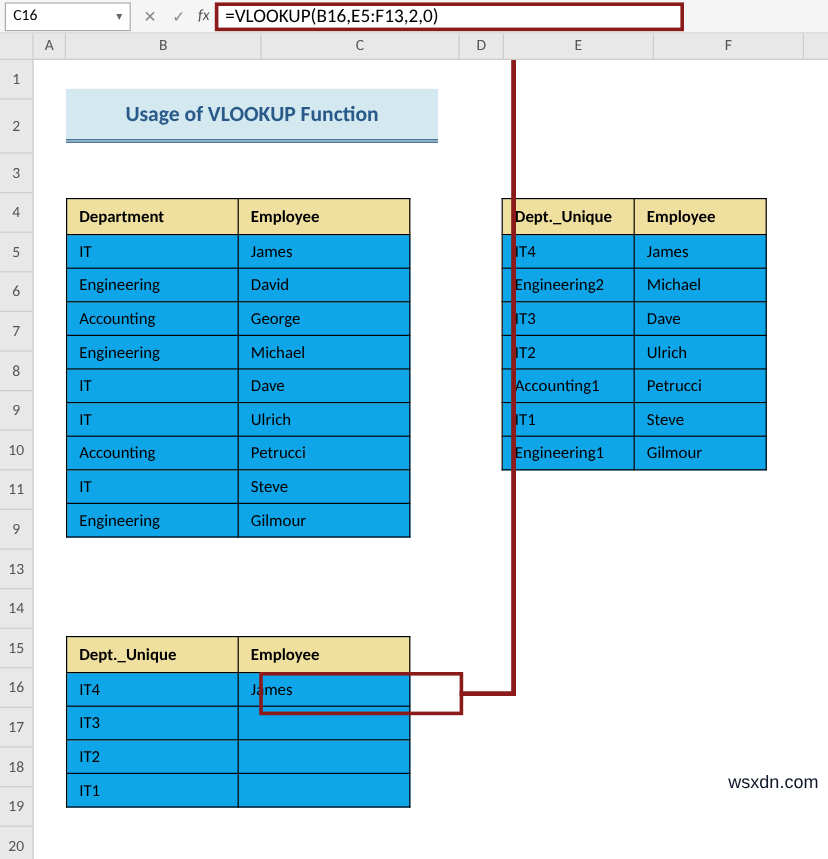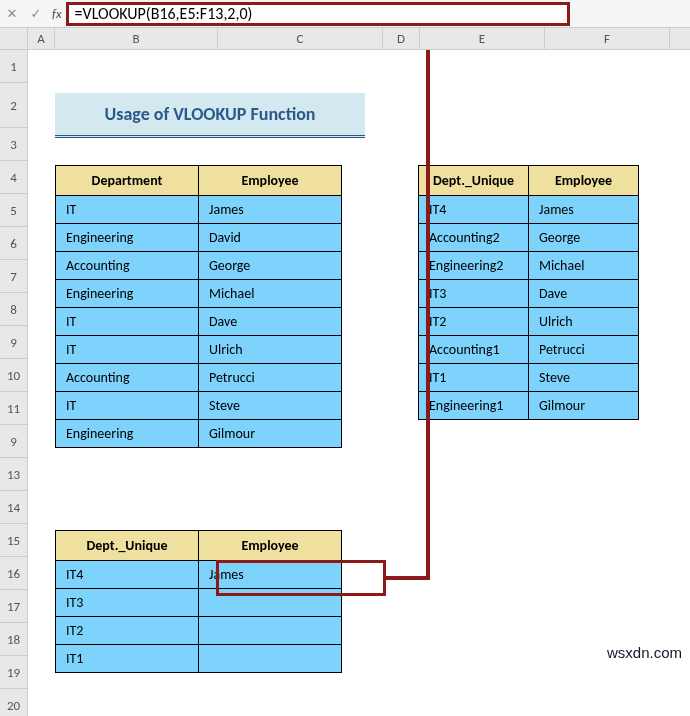--- a/index.html
+++ b/index.html
@@ -14,43 +14,47 @@
     .formula-bar { flex: 1; height: 24px; border: 3px solid #8b1a1a; background: #fff; display: flex; align-items: center; padding: 0 6px; font-size: 16px; margin-right: 120px; }
     
     .grid { position: relative; display: flex; }
     .col-headers { display: flex; height: 22px; background: #e8e8e8; border-bottom: 1px solid #ccc; }
     .col-h { border-right: 1px solid #ccc; text-align: center; color: #555; font-size: 13px; line-height: 22px; }
     .row-h-col { width: 28px; background: #e8e8e8; }
     .row-h { height: 33px; border-bottom: 1px solid #ccc; border-right: 1px solid #ccc; text-align: center; color: #555; font-size: 13px; line-height: 33px; }
     .row-h.r2 { height: 45px; line-height: 45px; }
     .cells { position: relative; flex: 1; }
     
-    .title-cell { position: absolute; left: 27px; top: 43px; width: 310px; height: 45px; background: #d4e8f0; display: flex; align-items: center; justify-content: center; font-size: 18px; font-weight: bold; color: #2a5a8a; border-bottom: 3px double #2a5a8a; }
+    .title-cell { position: absolute; left: 27px; top: 24px; width: 310px; height: 45px; background: #d4e8f0; display: flex; align-items: center; justify-content: center; font-size: 18px; font-weight: bold; color: #2a5a8a; border-bottom: 3px double #2a5a8a; }
     
     .tbl { position: absolute; border-collapse: collapse; }
-    .tbl th { background: #f0e0a0; border: 1px solid #000; padding: 6px 10px; font-weight: bold; text-align: center; }
-    .tbl td { background: #7dd3fc; border: 1px solid #000; padding: 5px 10px; height: 21px; }
+    .tbl th { background: #f0e0a0; border: 1px solid #000; padding: 6px 10px; font-weight: bold; text-align: left; }
+    .tbl td { background: #0ea5e9; border: 1px solid #000; padding: 5px 10px; height: 21px; }
     .t1 { left: 27px; top: 115px; }
     .t1 th, .t1 td { width: 143px; }
     .t2 { left: 390px; top: 115px; }
     .t2 th, .t2 td { width: 110px; }
     .t3 { left: 27px; top: 480px; }
     .t3 th, .t3 td { width: 143px; }
     
     .sel-box { position: absolute; border: 3px solid #8b1a1a; background: transparent; pointer-events: none; }
     .sel1 { left: 188px; top: 510px; width: 170px; height: 36px; }
     
     .arrow-svg { position: absolute; left: 0; top: 0; pointer-events: none; }
     
     .watermark { position: absolute; right: 8px; bottom: 55px; color: #0f172a; font-size: 15px; font-family: Arial; }
   </style>
 </head>
 <body>
 
 <div class="toolbar">
+  <div class="name-box">
+    <span>C16</span>
+    <span class="dd-arrow">▾</span>
+  </div>
   <span class="fn-btn">✕</span>
   <span class="fn-btn">✓</span>
   <span class="fx">fx</span>
   <div class="formula-bar">
     <span>=VLOOKUP(B16,E5:F13,2,0)</span>
   </div>
 </div>
 
 <div class="col-headers">
   <div class="col-h" style="width:28px"></div>
@@ -137,24 +141,20 @@
       <tbody>
           <tr>
             <th>Dept._Unique</th>
             <th>Employee</th>
           </tr>
       <tr>
             <td>IT4</td>
             <td>James</td>
           </tr>
       <tr>
-            <td>Accounting2</td>
-            <td>George</td>
-          </tr>
-      <tr>
             <td>Engineering2</td>
             <td>Michael</td>
           </tr>
       <tr>
             <td>IT3</td>
             <td>Dave</td>
           </tr>
       <tr>
             <td>IT2</td>
             <td>Ulrich</td>

